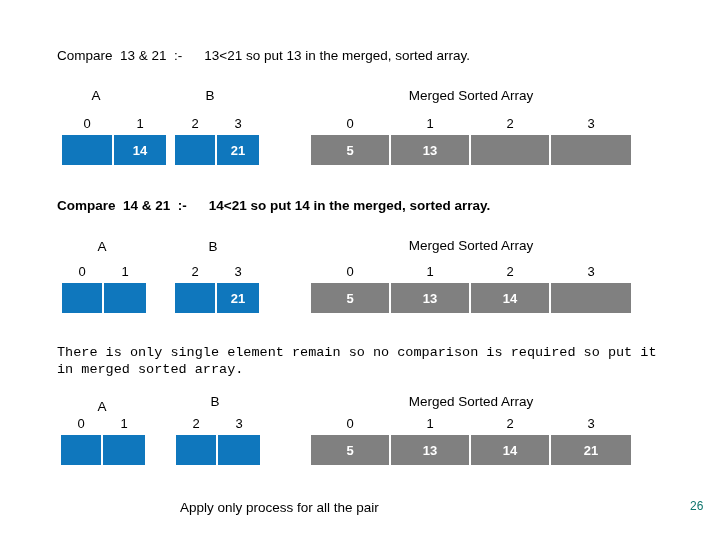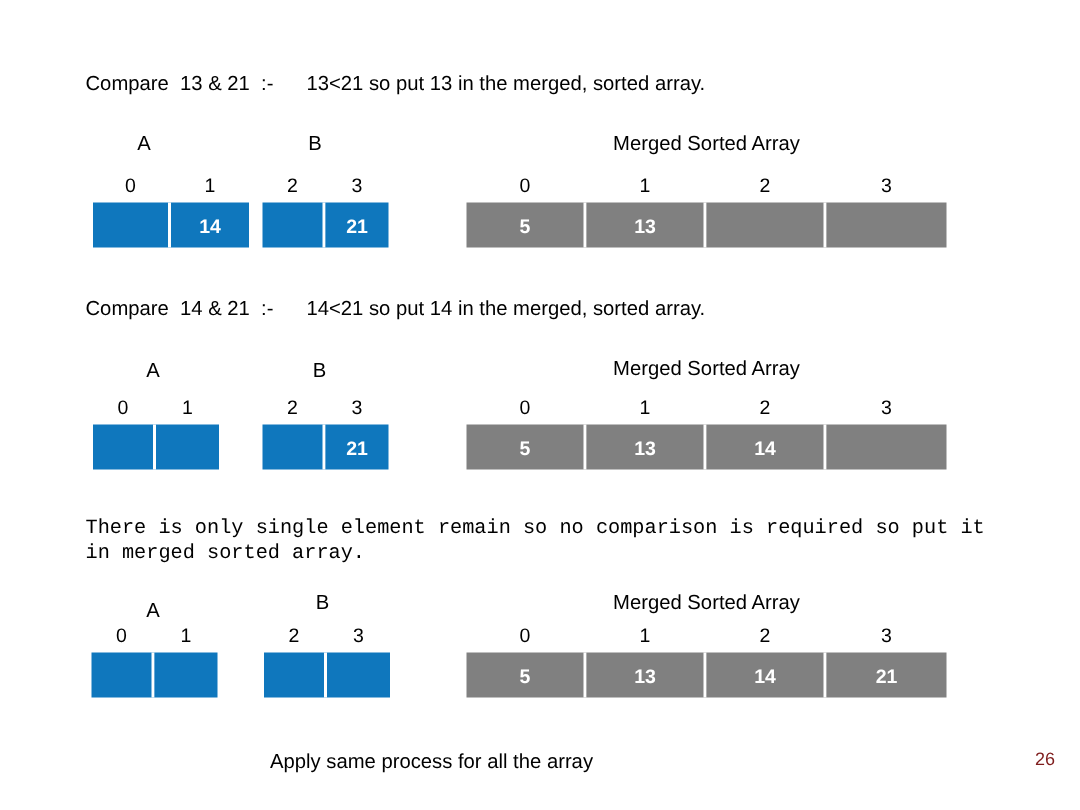--- a/index.html
+++ b/index.html
@@ -86,21 +86,21 @@
 
   
   .footer-note {
     position: absolute;
     font-size: 13.5px;
     color: #000;
   }
   .page-num {
     position: absolute;
     font-size: 12px;
-    color: #7f1d1d;
+    color: #0f766e;
   }
 </style>
 </head>
 <body>
 
 <div class="slide">
 
   <div class="caption" style="left:57px; top:47px;"><span class="cap-lead">Compare  13 &amp; 21  :-</span><span style="display:inline-block;width:22px"></span><span class="cap-detail">13&lt;21 so put 13 in the merged, sorted array.</span></div>
 
   <div class="grp-label" style="left:82px; top:88px; width:28px;">A</div>
@@ -141,21 +141,21 @@
     <div class="cell gray" style="width:80px;">
       <span class="idx">2</span>
       <span></span>
     </div>
     <div class="cell gray" style="width:80px;">
       <span class="idx">3</span>
       <span></span>
     </div>
   </div>
 
-  <div class="caption" style="left:57px; top:197px;"><span class="cap-lead">Compare  14 &amp; 21  :-</span><span style="display:inline-block;width:22px"></span><span class="cap-detail">14&lt;21 so put 14 in the merged, sorted array.</span></div>
+  <div class="caption" style="left:57px; top:197px;font-weight:bold;"><span class="cap-lead">Compare  14 &amp; 21  :-</span><span style="display:inline-block;width:22px"></span><span class="cap-detail">14&lt;21 so put 14 in the merged, sorted array.</span></div>
 
   <div class="grp-label" style="left:88px; top:239px; width:28px;">A</div>
   <div class="grp-label" style="left:199px; top:239px; width:28px;">B</div>
   <div class="merged-title" style="left:311px; top:238px;">Merged Sorted Array</div>
 
   <div class="array" style="left:62px; top:283px;">
     <div class="cell blue" style="width:42px;">
       <span class="idx">0</span>
       <span></span>
     </div>
@@ -235,16 +235,16 @@
     <div class="cell gray" style="width:80px;">
       <span class="idx">2</span>
       <span>14</span>
     </div>
     <div class="cell gray" style="width:80px;">
       <span class="idx">3</span>
       <span>21</span>
     </div>
   </div>
 
-  <div class="footer-note" style="left:180px; top:500px;">Apply same process for all the array</div>
+  <div class="footer-note" style="left:180px; top:500px;">Apply only process for all the pair</div>
   <div class="page-num" style="left:690px; top:499px;">26</div>
 
 </div>
 
 </body></html>

